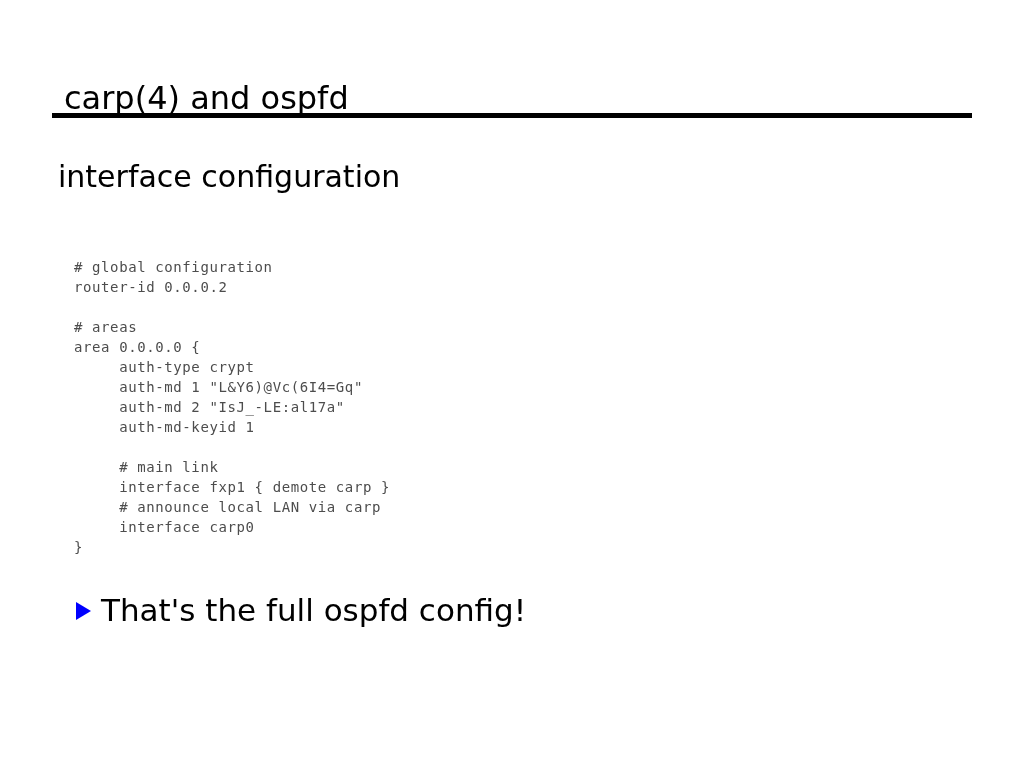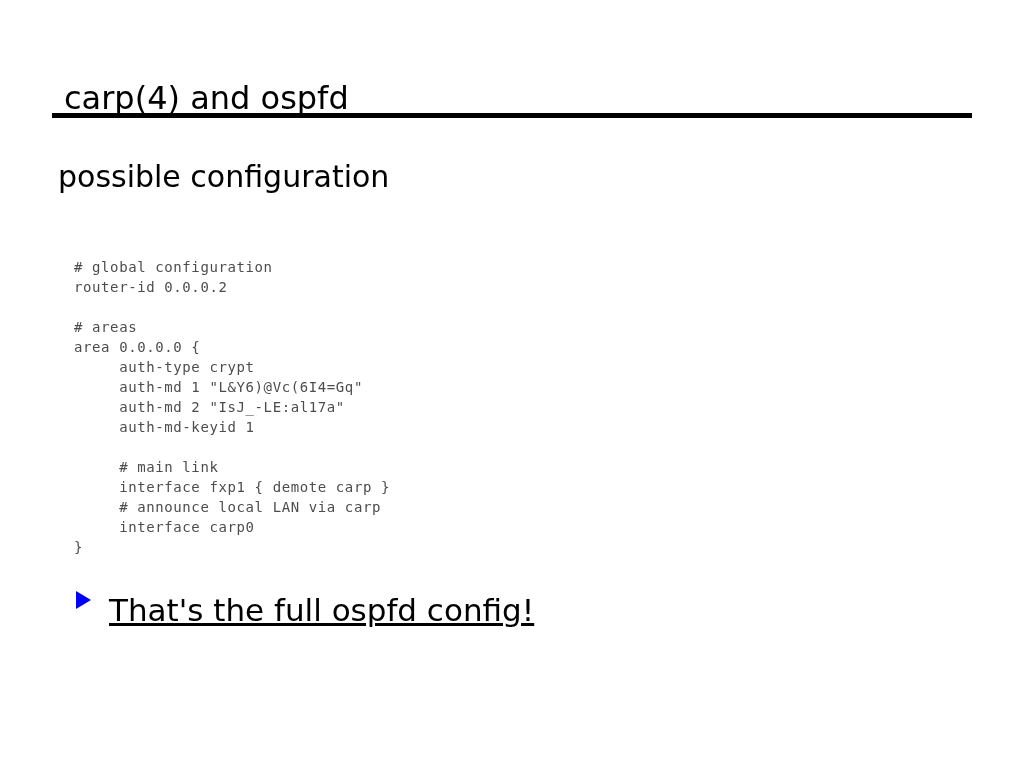--- a/index.html
+++ b/index.html
@@ -79,23 +79,22 @@
   .code-line.blank {
     height: 20px;
   }
 
   
   .bullet-row {
     position: absolute;
     left: 76px;
     top: 590px;
     display: flex;
-    align-items: flex-start;
-    gap: 18px;
-    text-decoration: underline;
+    align-items: center;
+    gap: 10px;
   }
   .bullet-marker {
     width: 0;
     height: 0;
     border-top: 9px solid transparent;
     border-bottom: 9px solid transparent;
     border-left: 15px solid #0000ff;
     flex: 0 0 auto;
     position: relative;
     top: 1px;
@@ -110,21 +109,21 @@
 </style>
 </head>
 <body>
 
 <div class="slide">
 
   <h1 class="slide-title">carp(4) and ospfd</h1>
 
   <div class="title-rule"></div>
 
-  <div class="subheading">possible configuration</div>
+  <div class="subheading">interface configuration</div>
 
   <pre class="code-block" id="code-block"><div class="code-line"># global configuration</div><div class="code-line">router-id 0.0.0.2</div><div class="code-line blank">&nbsp;</div><div class="code-line"># areas</div><div class="code-line">area 0.0.0.0 {</div><div class="code-line">     auth-type crypt</div><div class="code-line">     auth-md 1 "L&amp;Y6)@Vc(6I4=Gq"</div><div class="code-line">     auth-md 2 "IsJ_-LE:al17a"</div><div class="code-line">     auth-md-keyid 1</div><div class="code-line blank">&nbsp;</div><div class="code-line">     # main link</div><div class="code-line">     interface fxp1 { demote carp }</div><div class="code-line">     # announce local LAN via carp</div><div class="code-line">     interface carp0</div><div class="code-line">}</div></pre>
 
   <div class="bullet-row">
     <span class="bullet-marker"></span>
     <span class="bullet-text">That's the full ospfd config!</span>
   </div>
 
 </div>
 

